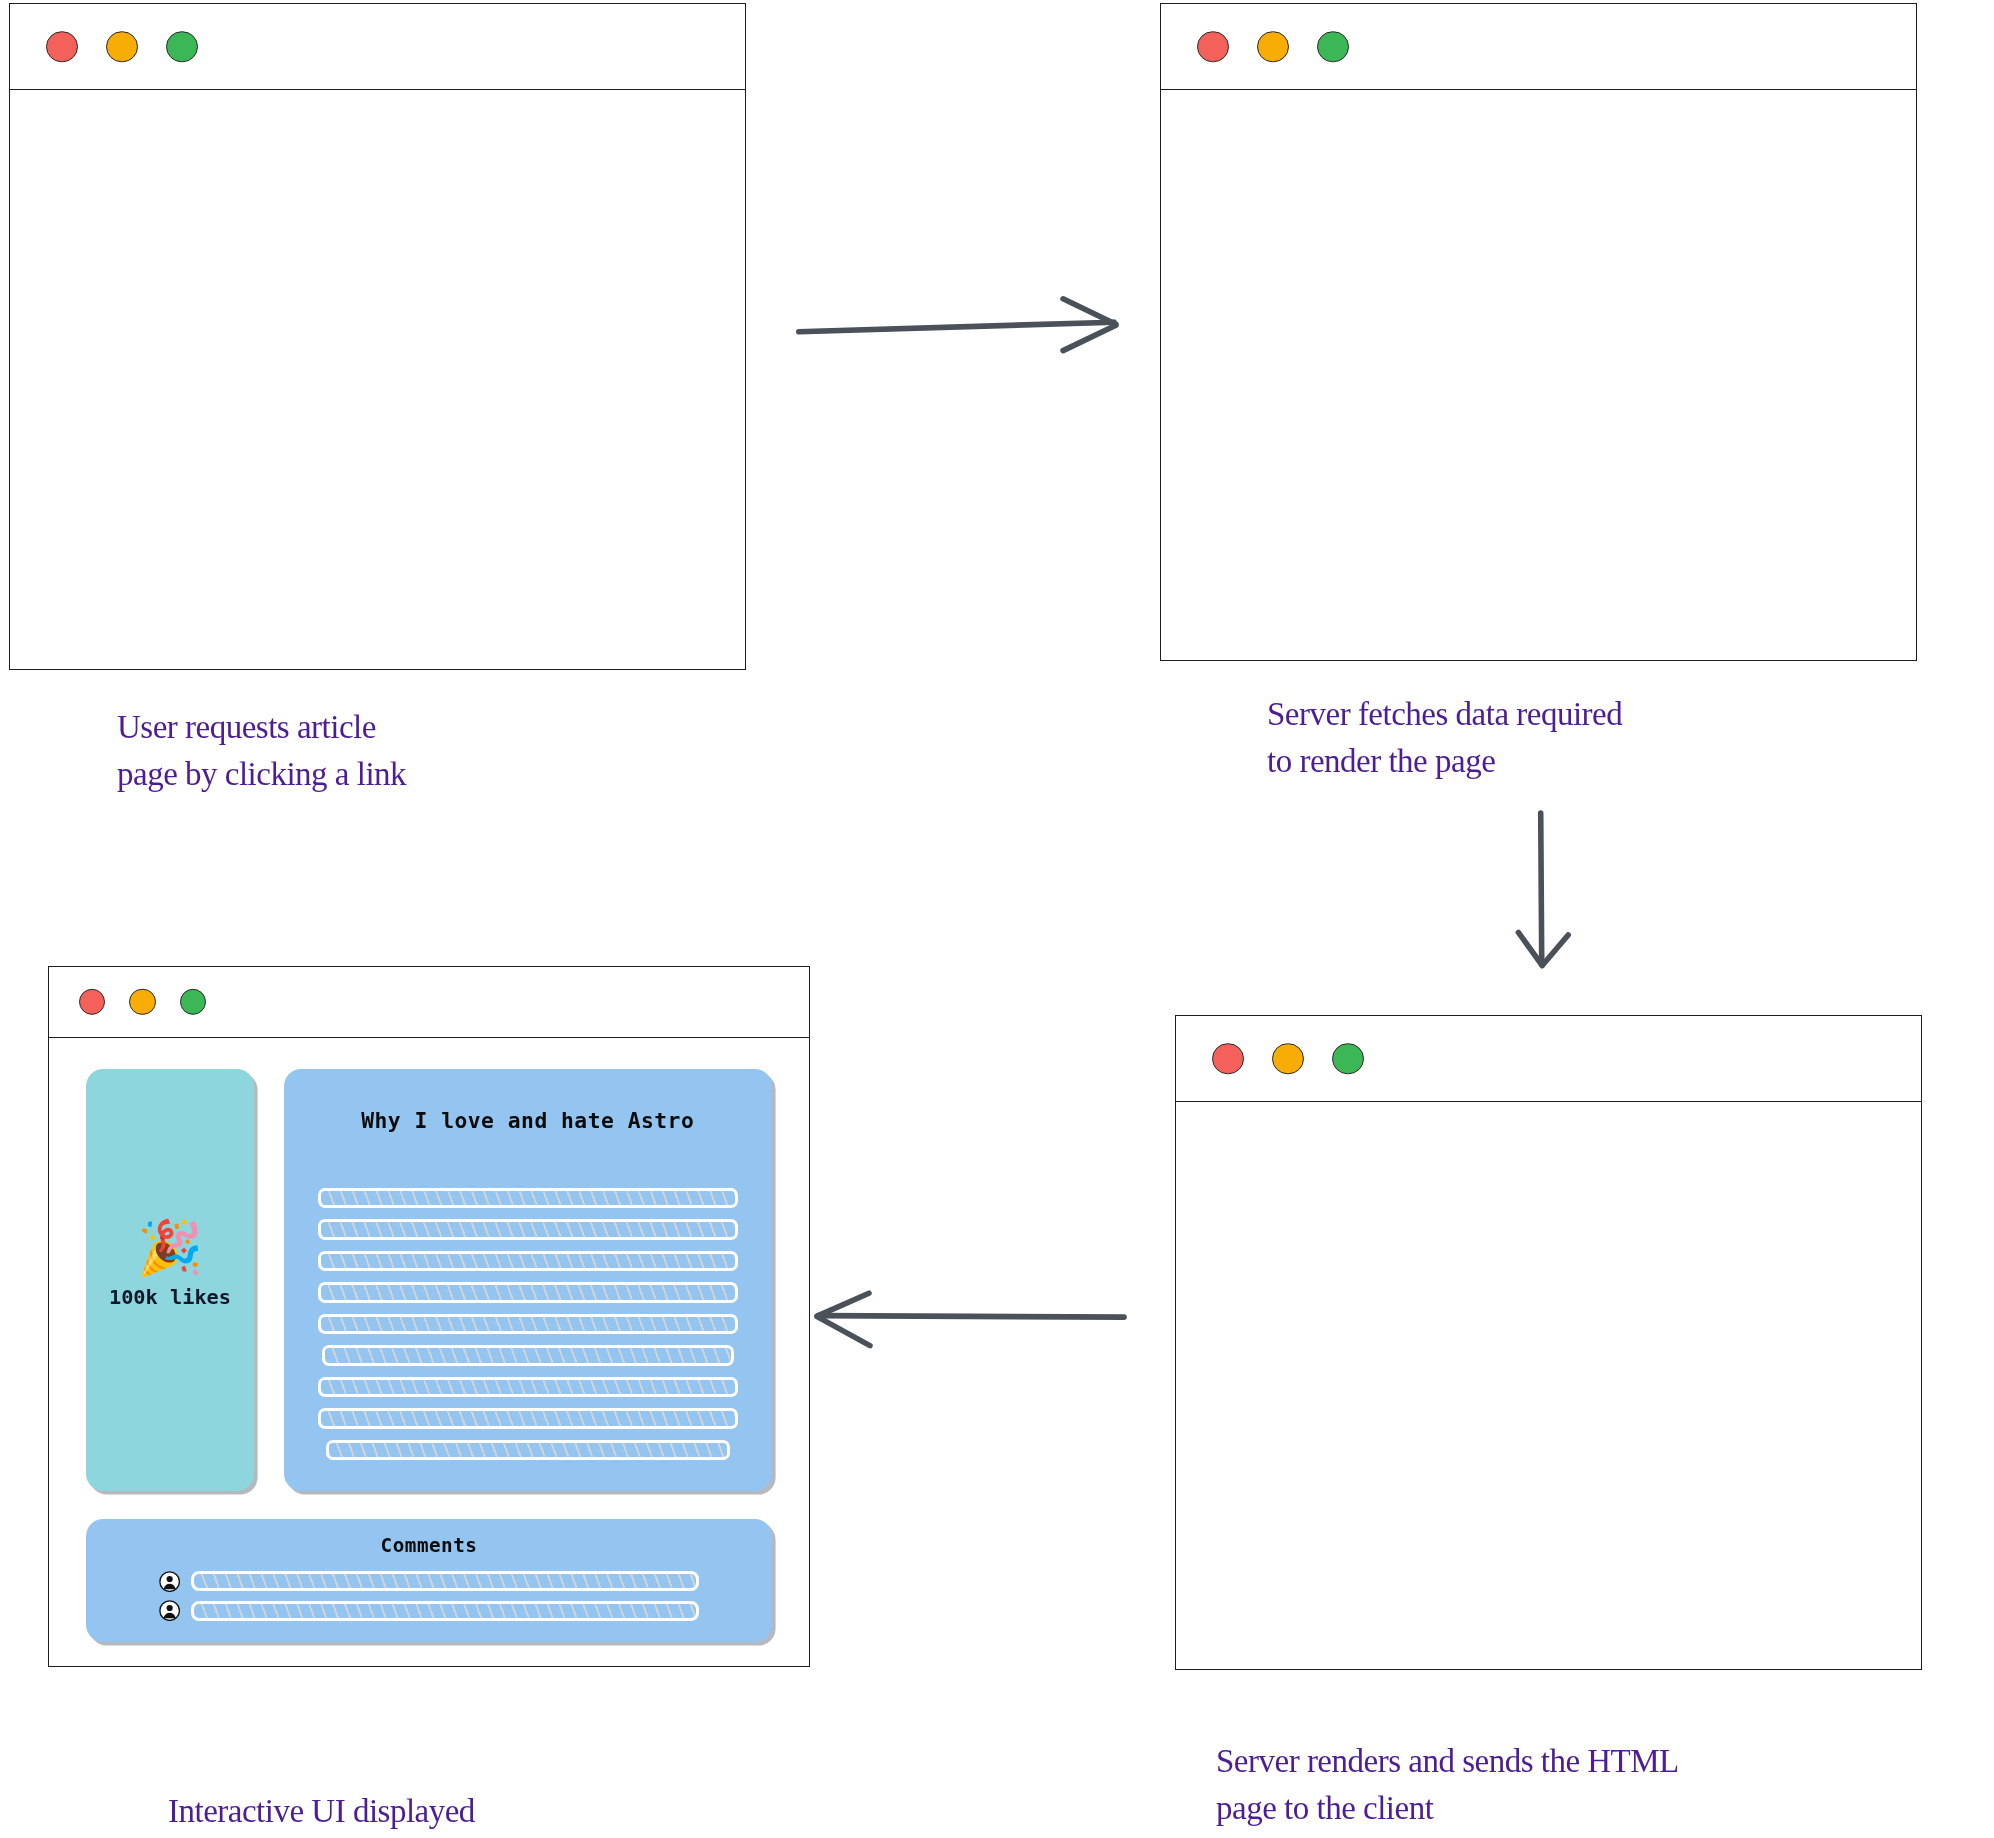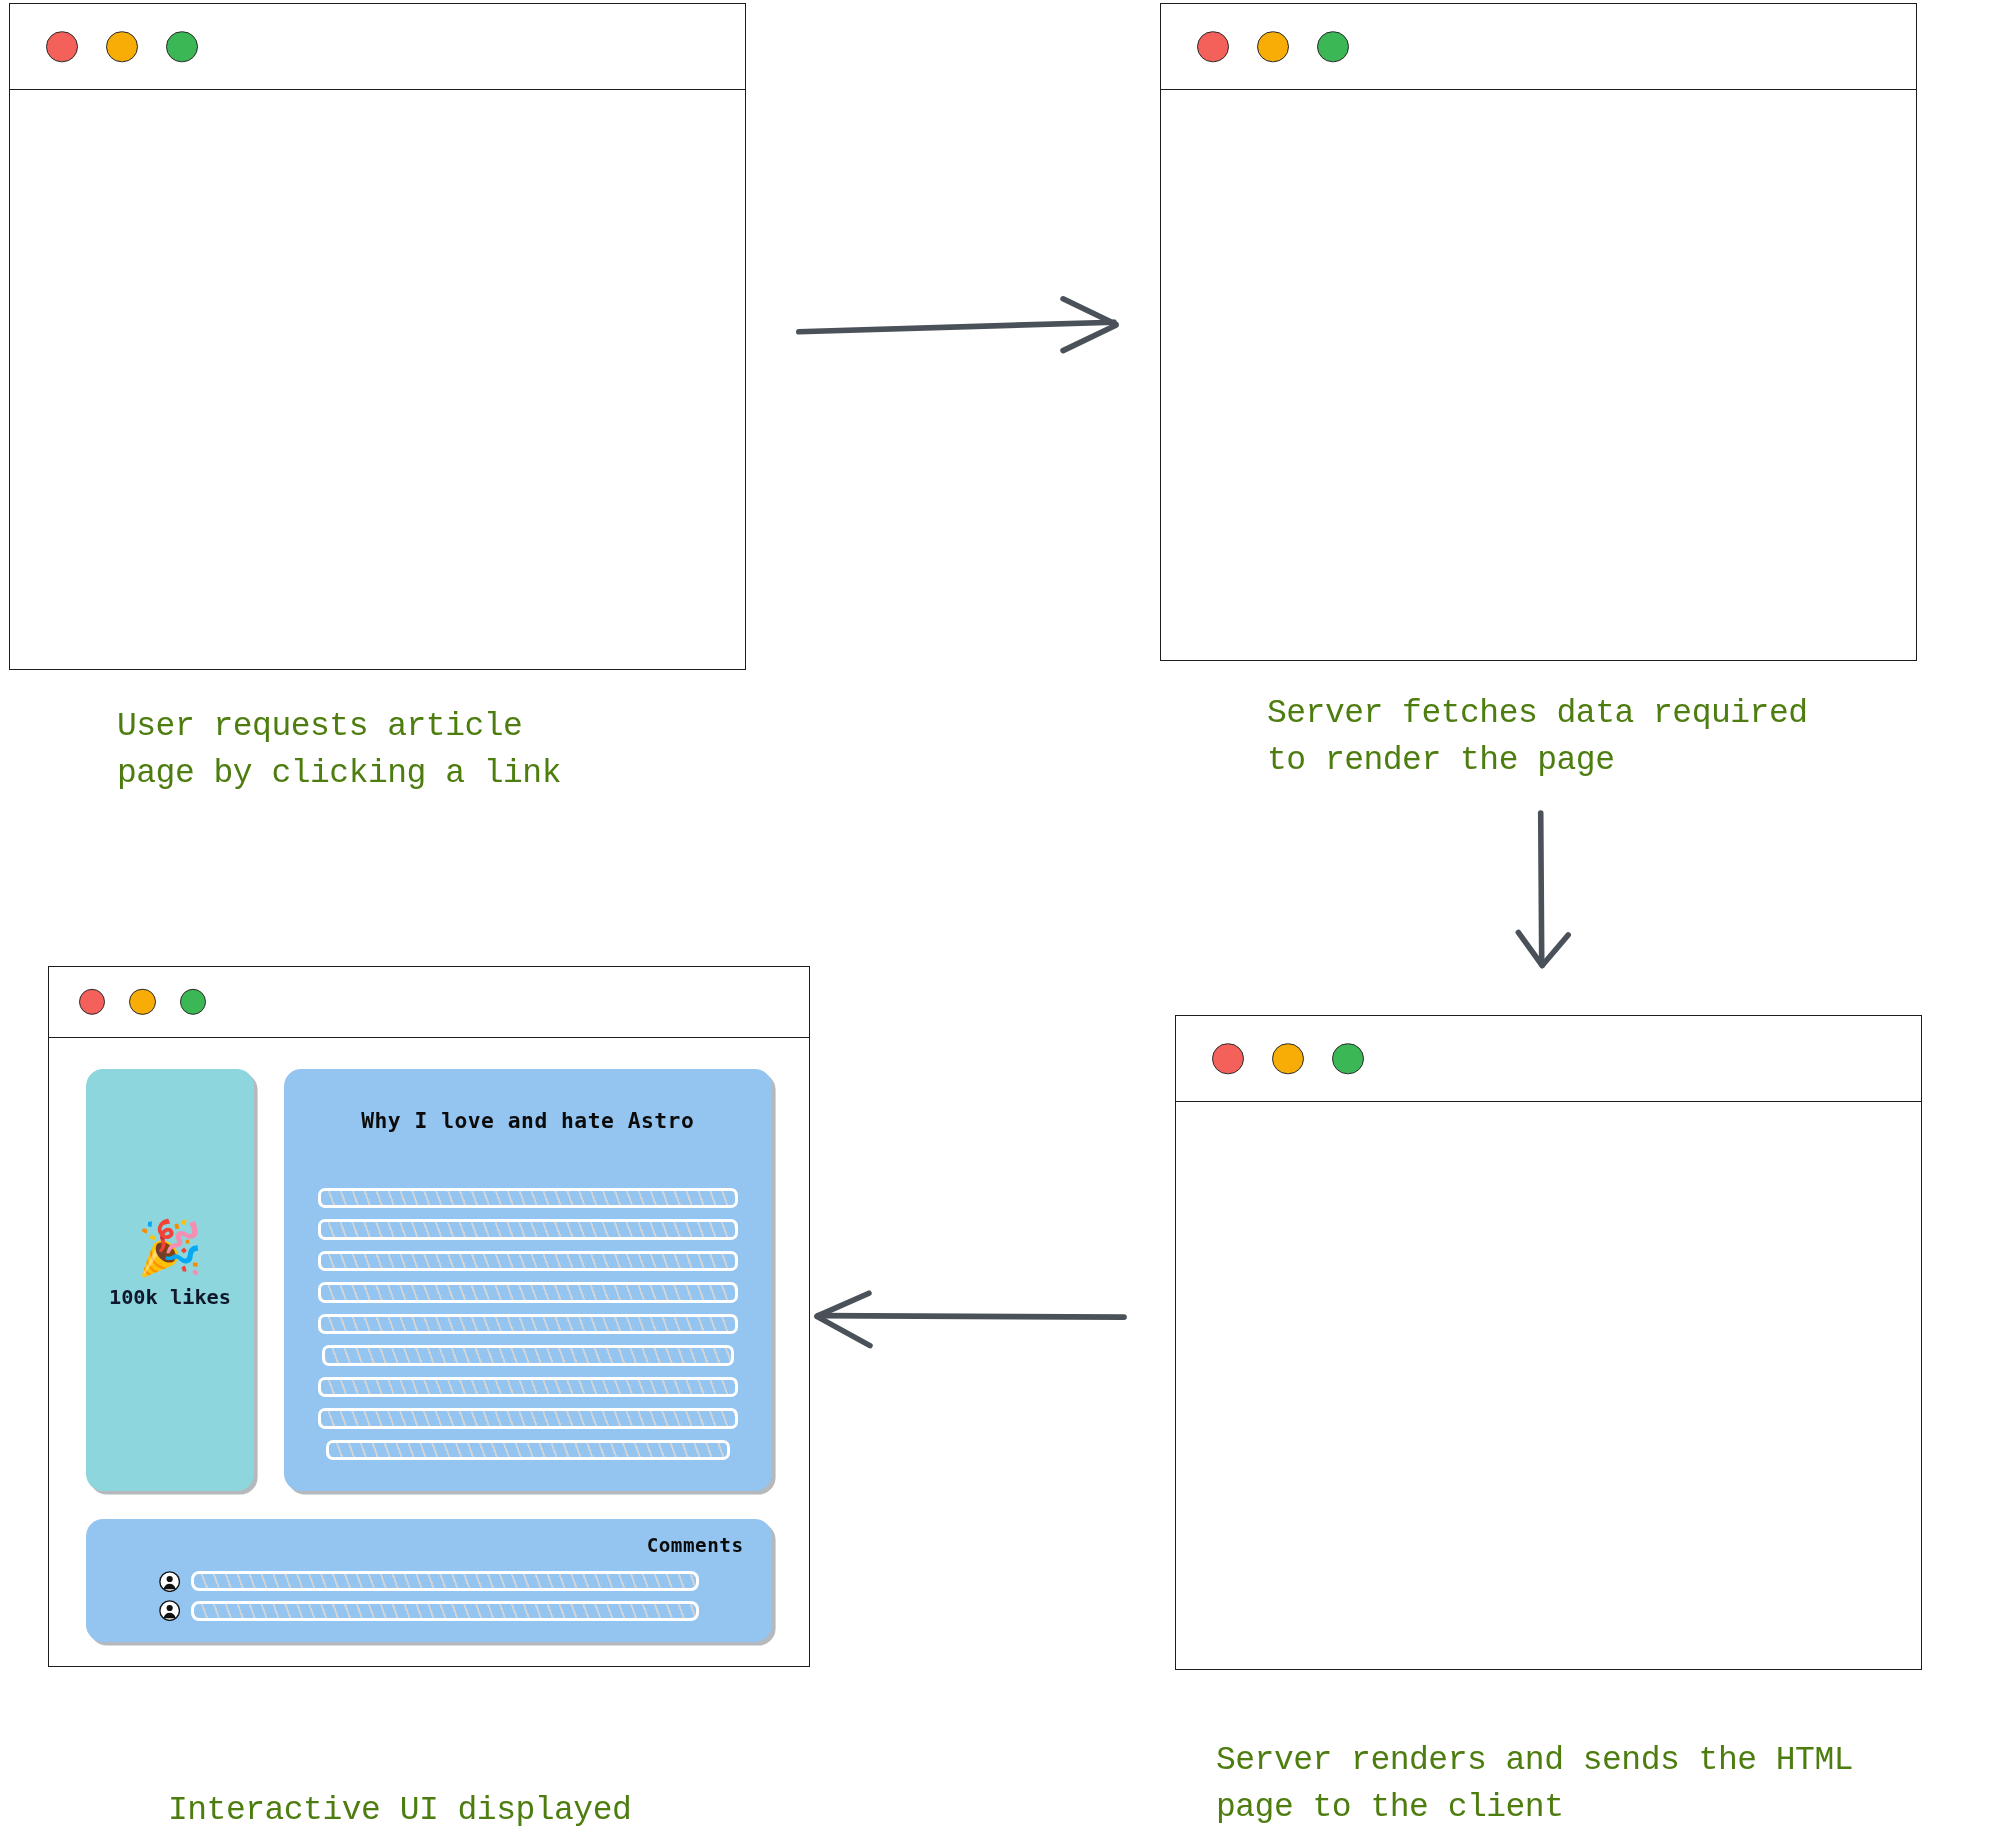--- a/index.html
+++ b/index.html
@@ -156,21 +156,21 @@
   .line.w-full { width: 100%; }
   .line.w-96   { width: 96%; }
   .line.w-98   { width: 98%; }
 
   .panel-comments {
     flex: 0 0 102px;
     background: #93c5f0;
     padding: 15.2px 28.5px 20.3px 28.5px;
     display: flex;
     flex-direction: column;
-    align-items: flex-end;
+    align-items: center;
   }
   .comments-title {
     font-size: 19.3px;
     font-weight: 700;
     color: #0b0b0b;
     letter-spacing: 0.5px;
     margin-bottom: 13.2px;
     font-family: "DejaVu Sans Mono", "Liberation Mono", monospace;
   }
   .comment-rows {
@@ -203,24 +203,24 @@
       rgba(210,212,216,0.95) 0px,
       rgba(210,212,216,0.95) 2px,
       rgba(147,197,240,0) 2px,
       rgba(147,197,240,0) 11.2px
     );
   }
 
   
   .caption {
     position: absolute;
-    color: #4d7c0f;
+    color: #4c1d95;
     font-size: 33px;
     line-height: 1.42;
-    font-family: Liberation Mono, monospace;
+    font-family: Liberation Serif, serif;
     letter-spacing: -0.5px;
     white-space: pre-line;
   }
   #cap-request     { left: 117px;  top: 704px; }
   #cap-fetch       { left: 1267px; top: 691px; }
   #cap-html        { left: 1216px; top: 1738px; }
   #cap-interactive { left: 168px;  top: 1788px; }
 
   
   .arrow-layer {

